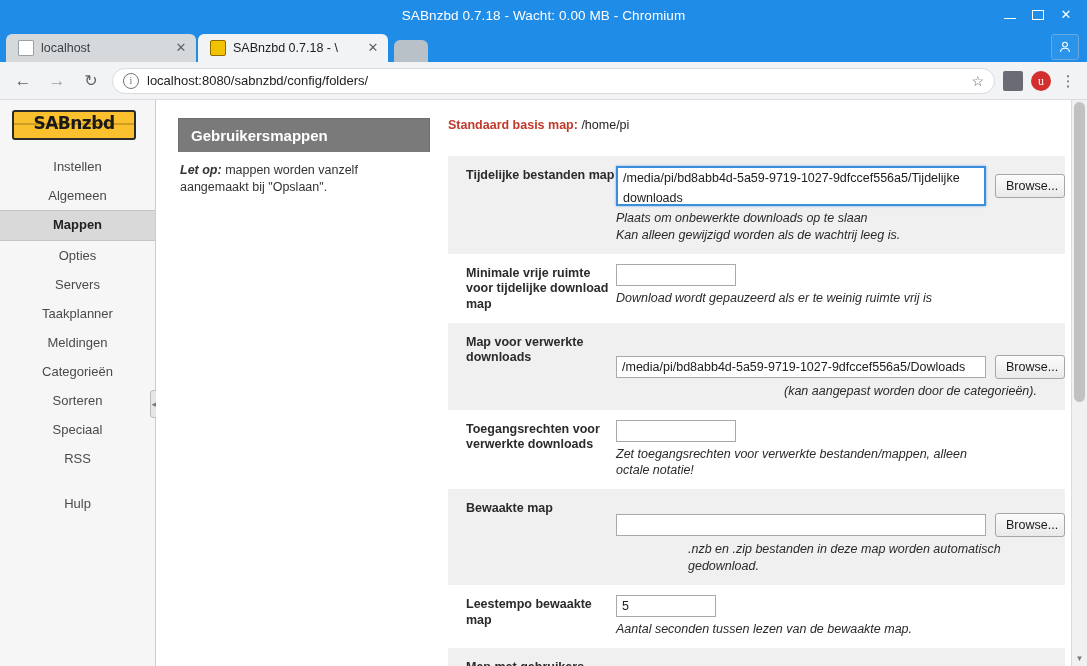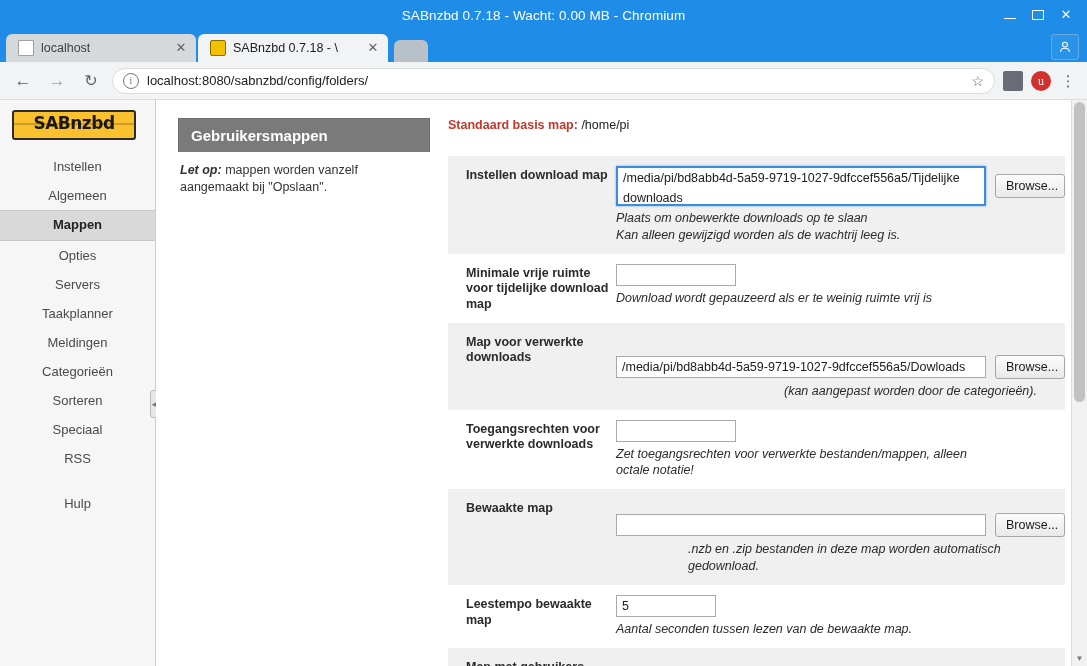--- a/index.html
+++ b/index.html
@@ -556,21 +556,21 @@
         </div>
 
         <div class="right-col">
 
           <div class="basedir">
             <b>Standaard basis map:</b>
             <span class="val">/home/pi</span>
           </div>
 
           <div class="row alt">
-            <div class="lbl">Instellen download map</div>
+            <div class="lbl">Tijdelijke bestanden map</div>
             <div class="field">
               <div class="field-line">
                 <div class="inp wide focused" style="line-height:20px;">/media/pi/bd8abb4d-5a59-9719-1027-9dfccef556a5/Tijdelijke downloads</div>
                 <div class="browse-btn">Browse...</div>
               </div>
               <div class="help" style="white-space:pre-line;">Plaats om onbewerkte downloads op te slaan
 Kan alleen gewijzigd worden als de wachtrij leeg is.</div>
             </div>
           </div>
 

